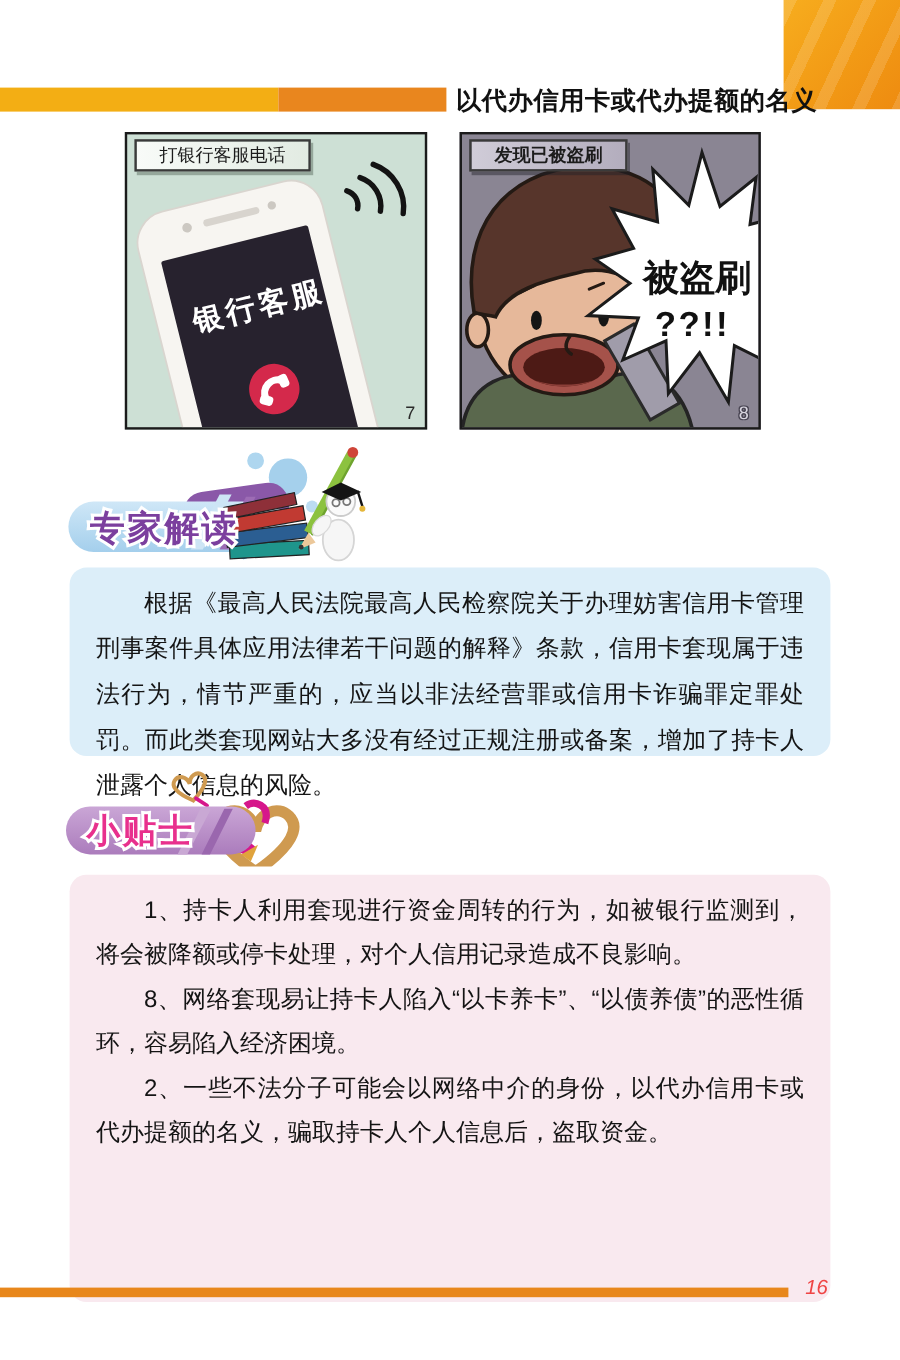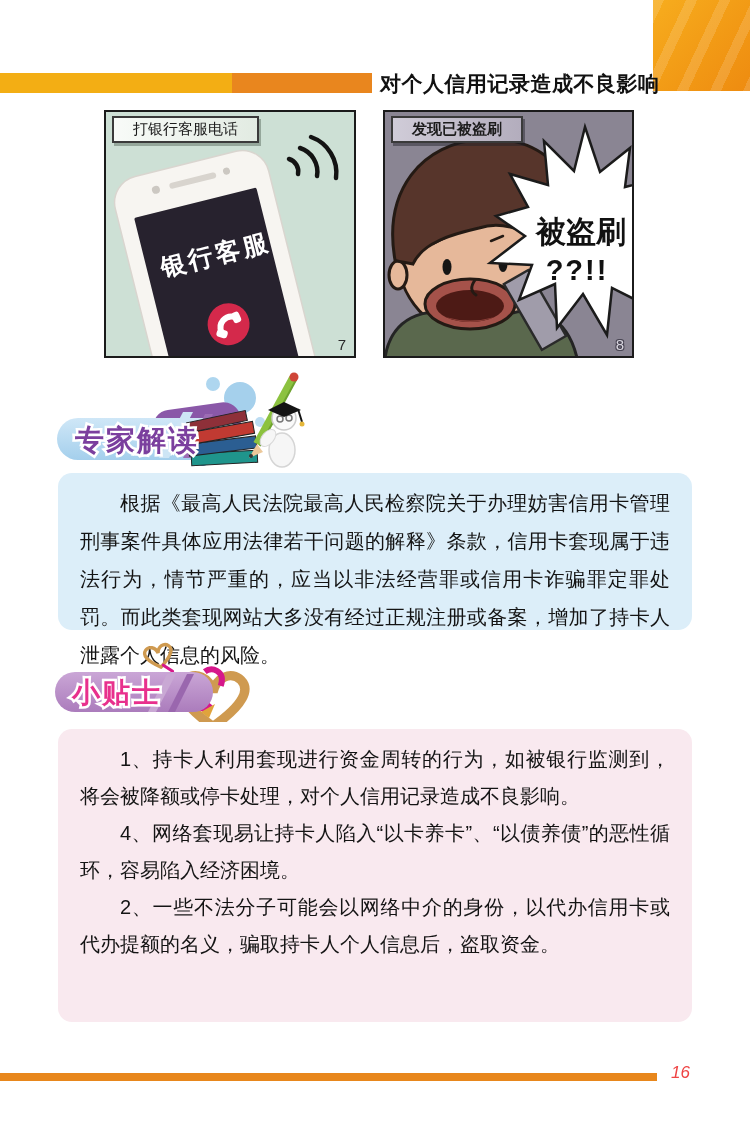--- a/index.html
+++ b/index.html
@@ -30,37 +30,37 @@
   .num-dark{color:#2a2a2a;}
   .num-light{color:#d8d5df;text-shadow:-1px -1px 0 #494553,1px -1px 0 #494553,-1px 1px 0 #494553,1px 1px 0 #494553;}
 
   
   .decor{position:absolute;}
   .badge-text{font-weight:bold;letter-spacing:2px;}
 
   
   .note-box{position:absolute;left:58px;width:634px;border-radius:14px;box-sizing:border-box;}
   .expert-box{top:473px;height:157px;background:#DCEEF9;padding:11px 22px 0 22px;}
-  .tips-box{top:729px;height:293px;background:#F9E9EF;padding:12px 22px 0 22px;}
+  .tips-box{top:729px;height:356px;background:#F9E9EF;padding:12px 22px 0 22px;}
   .note-box p{margin:0;font-size:20px;line-height:38px;text-indent:2em;color:#141414;text-align:justify;}
   .tips-box p{line-height:37px;}
 
   
   .fbar{position:absolute;left:0;top:1073px;width:657px;height:8px;background:#E8871C;}
   .page-num{position:absolute;left:671px;top:1063px;font-size:17px;color:#ef4444;font-style:italic;}
 </style>
 </head>
 <body>
 
 <div class="page">
 
   <div class="corner-block"></div>
   <div class="hbar-yellow"></div>
   <div class="hbar-orange"></div>
-  <div class="header-title">对个人信用记录造成不良影响</div>
+  <div class="header-title">以代办信用卡或代办提额的名义</div>
 
   <div class="panel panel7">
     <svg width="248" height="244" viewBox="0 0 248 244">
 
       <g transform="rotate(-14 110 170)">
         <rect x="30" y="48" width="158" height="260" rx="27" fill="#f7f5f1" stroke="#d9d5cf" stroke-width="1.5"></rect>
         <rect x="88" y="63" width="48" height="6" rx="3" fill="#d8d4ce"></rect>
         <circle cx="74" cy="66" r="4" fill="#ccc8c2"></circle>
         <circle cx="147" cy="65" r="3.5" fill="#ccc8c2"></circle>
         <rect x="46" y="88" width="126" height="210" rx="2" fill="#27222E"></rect>
@@ -183,20 +183,20 @@
       <polygon points="146,74 160,66 154,80" fill="#e0a33c"></polygon>
     </g>
     <rect x="0" y="34" width="158" height="40" rx="20" fill="url(#pillPurple)"></rect>
     <polygon points="112,36 121,36 101,74 93,74" fill="#c9a8d4"></polygon>
     <polygon points="132,36 139,36 120,74 113,74" fill="#9a67ae"></polygon>
     <text class="badge-text" x="17" y="64" font-size="28" font-weight="bold" fill="#E8308D" stroke="#ffffff" stroke-width="5" paint-order="stroke" letter-spacing="2">小贴士</text>
   </svg>
 
   <div class="note-box tips-box">
     <p>1、持卡人利用套现进行资金周转的行为，如被银行监测到，将会被降额或停卡处理，对个人信用记录造成不良影响。</p>
-    <p>4、网络套现易让持卡人陷入“以卡养卡”、“以债养债”的恶性循环，容易陷入经济困境。</p>
+    <p>8、网络套现易让持卡人陷入“以卡养卡”、“以债养债”的恶性循环，容易陷入经济困境。</p>
     <p>2、一些不法分子可能会以网络中介的身份，以代办信用卡或代办提额的名义，骗取持卡人个人信息后，盗取资金。</p>
   </div>
 
   <div class="fbar"></div>
   <div class="page-num">16</div>
 
 </div>
 
 </body></html>

